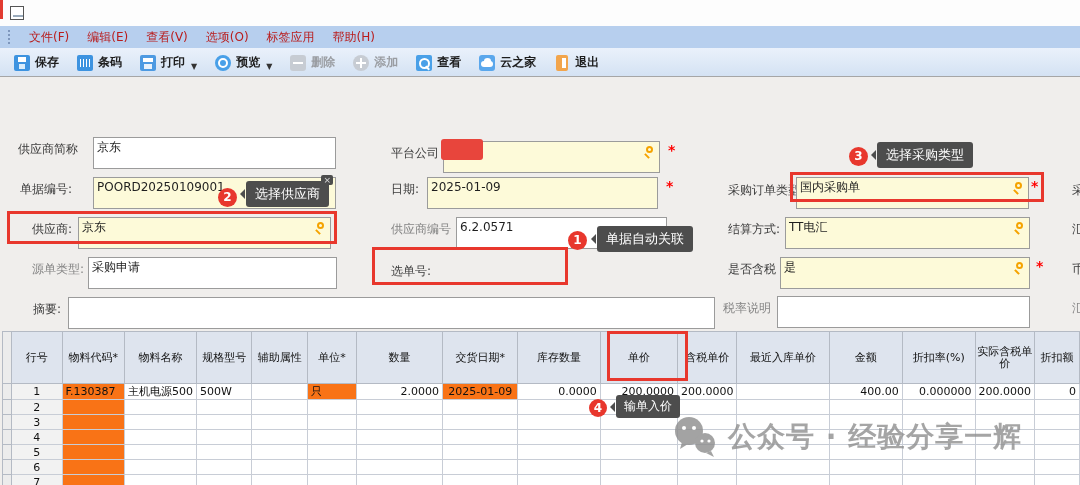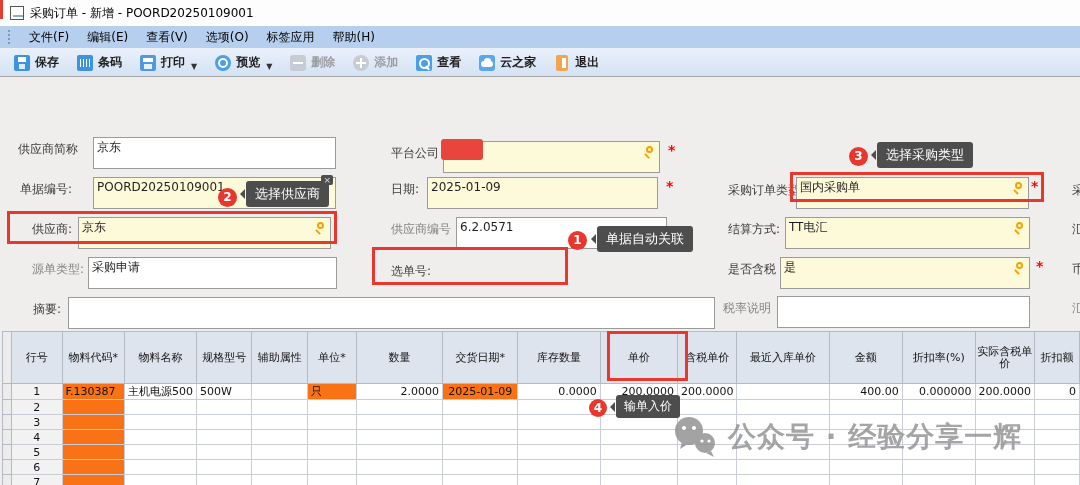--- a/index.html
+++ b/index.html
@@ -11,21 +11,21 @@
             display:flex;align-items:center;gap:6px;padding-left:10px;box-sizing:border-box;}
   .red-sliver{position:absolute;left:0;top:0;width:3px;height:19px;background:#e23b30;}
   .winicon{width:12px;height:12px;border:1px solid #555;background:#fff;position:relative;flex:none;}
   .winicon::after{content:"";position:absolute;right:0;bottom:2px;left:2px;height:2px;background:#9ab;}
   .wtitle{font-size:12px;color:#000;}
 
   
   .menubar{position:absolute;left:0;top:26px;width:100%;height:22px;background:#b7cfee;
            display:flex;align-items:center;gap:2px;padding-left:8px;box-sizing:border-box;}
   .menugrip{width:2px;height:14px;border-left:2px dotted #7e97bd;margin-right:6px;}
-  .mitem{padding:2px 9px;color:#000000;cursor:default;}
+  .mitem{padding:2px 9px;color:#b91c1c;cursor:default;}
 
   
   .toolbar{position:absolute;left:0;top:48px;width:100%;height:29px;
            background:linear-gradient(#eaf1fb,#d4e2f3);border-bottom:1px solid #a6a6a6;
            display:flex;align-items:center;gap:2px;padding-left:6px;box-sizing:border-box;}
   .titem{display:flex;align-items:flex-end;gap:5px;padding:2px 8px;font-weight:600;color:#1d1d1d;}
   .titem.disabled{color:#9a9da2;}
   .arr{font-size:8px;color:#333;margin-left:1px;}
   .ic{width:16px;height:16px;display:inline-block;position:relative;flex:none;box-sizing:border-box;}
   .save-icon{background:#3d93e0;border-radius:2px;}
@@ -96,21 +96,20 @@
   .wm{position:absolute;left:672px;top:416px;display:flex;align-items:center;gap:10px;opacity:.8;}
   .wmtext{font-size:28px;font-weight:600;color:#8f8f8f;letter-spacing:1px;white-space:nowrap;}
 </style>
 </head>
 <body>
 
 <div class="screen">
 
   <div class="titlebar">
     <span class="winicon"></span>
-    <span class="wtitle">采购订单 - 新增 - POORD20250109001</span>
   </div>
   <div class="red-sliver"></div>
 
   <div class="menubar">
     <span class="menugrip"></span>
     <span id="menu-items" style="display:flex">
         <span class="mitem">文件(F)</span>
         <span class="mitem">编辑(E)</span>
         <span class="mitem">查看(V)</span>
         <span class="mitem">选项(O)</span>

